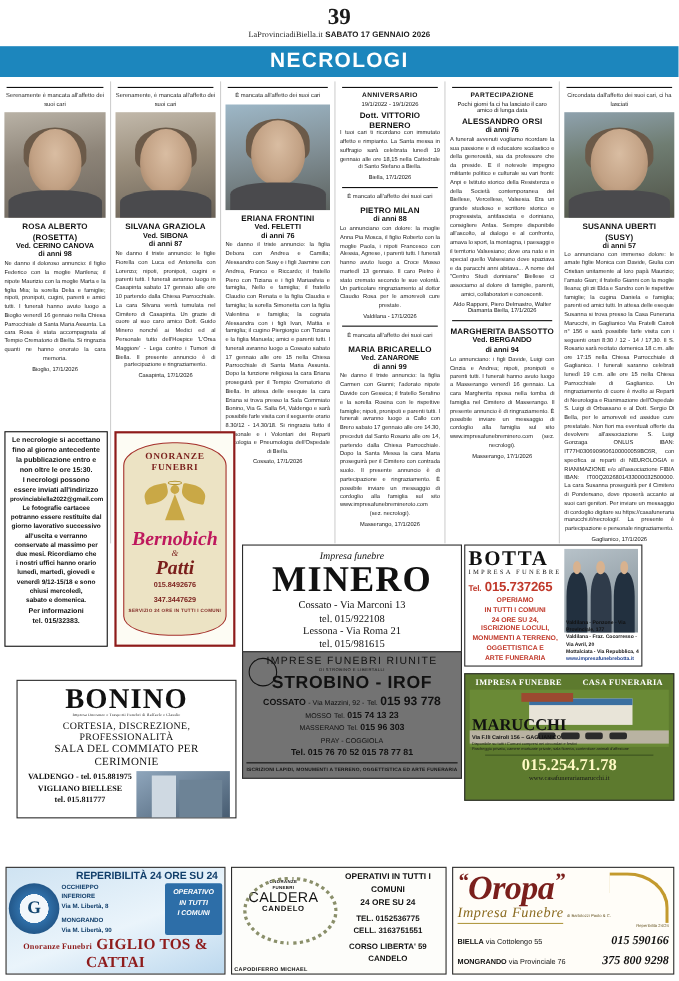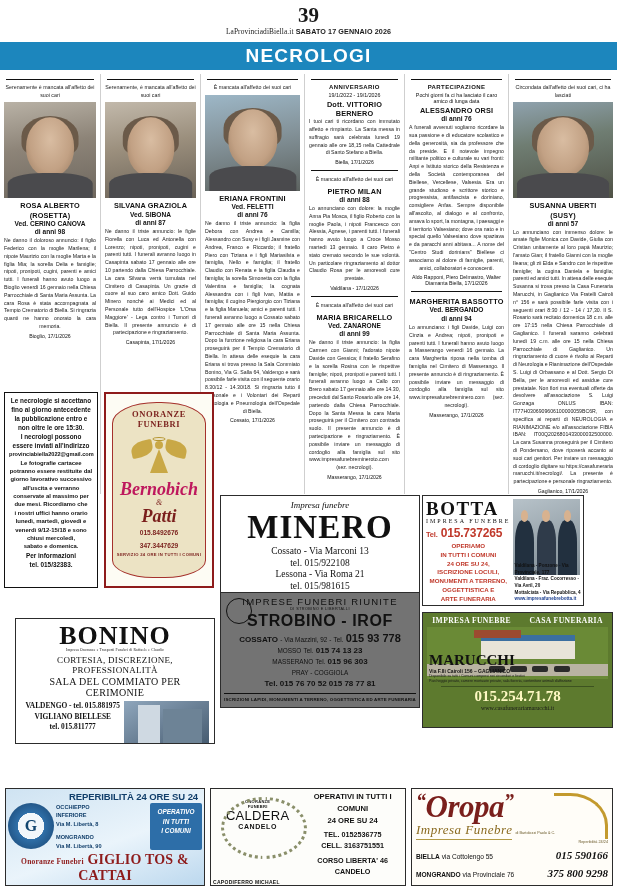--- a/index.html
+++ b/index.html
@@ -608,21 +608,21 @@
       <div class="cal-name">CALDERA</div>
       <div class="cal-city">CANDELO</div>
     </div>
     <div class="cal-right">
       <div class="cal-24">OPERATIVI IN TUTTI I COMUNI</div>
       <div class="cal-24">24 ORE SU 24</div>
       <div style="height:3px"></div>
       <div>TEL. 0152536775</div>
       <div>CELL. 3163751551</div>
       <div style="height:3px"></div>
-      <div>CORSO LIBERTA' 46</div>
+      <div>CORSO LIBERTA' 59</div>
       <div>CANDELO</div>
     </div>
   </div>
   <div class="cal-by">CAPODIFERRO MICHAEL</div>
 
 </div>
 
 <div class="ad" id="ad-oropa">
   <div class="oro-mount"></div>
   <div class="oro-name">

